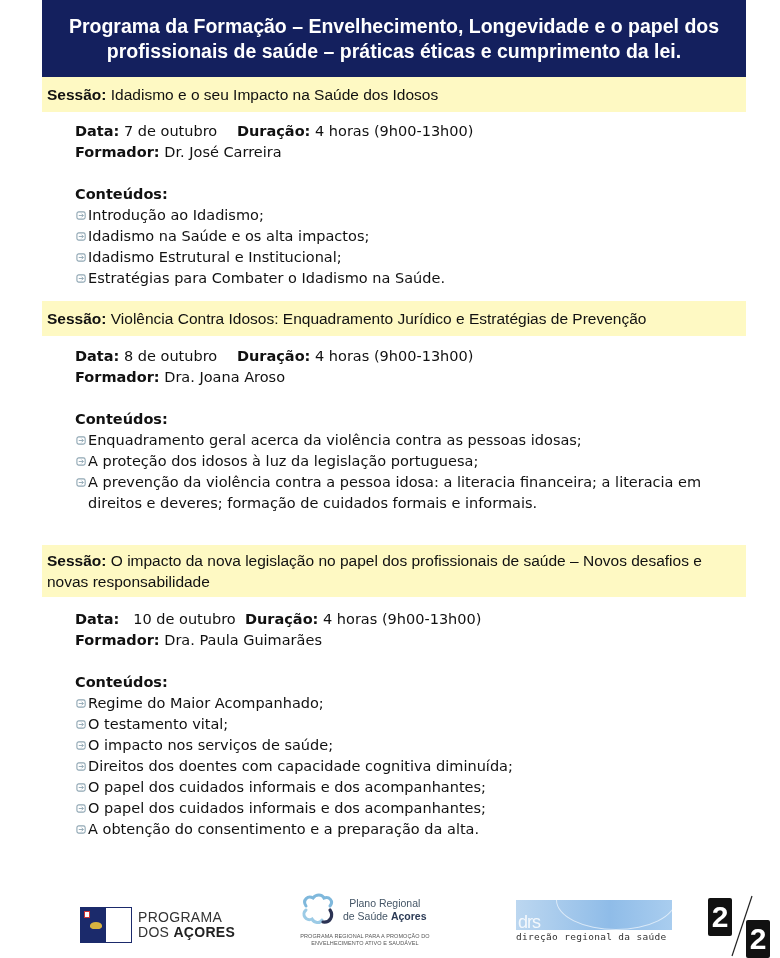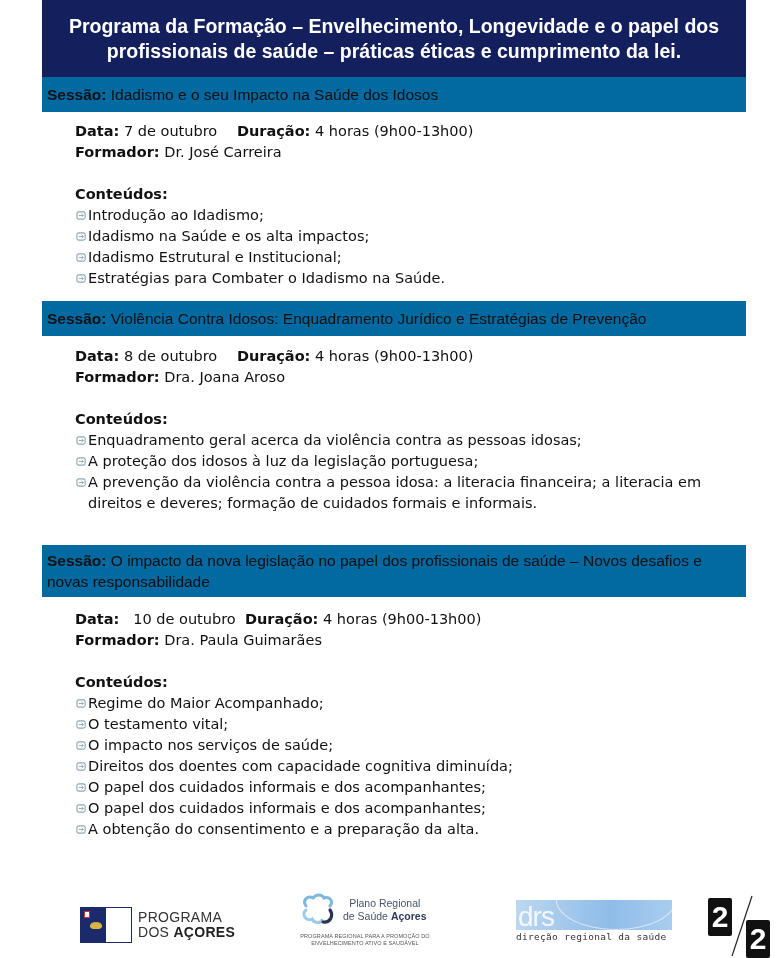--- a/index.html
+++ b/index.html
@@ -7,21 +7,21 @@
     body { position: relative; font-family: "Liberation Sans", sans-serif; color: #111111; }
 
     .header {
       position: absolute; left: 42px; top: 0; width: 704px; height: 77px;
       background: #14205e; color: #ffffff;
       display: flex; align-items: center; justify-content: center; text-align: center;
       font-family: "Liberation Sans", sans-serif; font-weight: bold; font-size: 19.5px; line-height: 25px;
       padding: 0 10px;
     }
     .session-bar {
-      position: absolute; left: 42px; width: 704px; background: #0369a1;
+      position: absolute; left: 42px; width: 704px; background: #fef9c3;
       font-family: "Liberation Sans", sans-serif; font-size: 15.5px; line-height: 21px;
       padding: 7px 0 7px 5px; color: #111;
     }
     .session-bar b { font-weight: bold; }
     .block { position: absolute; left: 75px; width: 670px; font-family: "DejaVu Sans", sans-serif; font-size: 14.5px; line-height: 21px; color: #111; }
     .meta-row { display: flex; white-space: nowrap; }
     .lbl { font-weight: bold; }
     .contents-title { font-weight: bold; margin-top: 21px; }
     .item { display: flex; align-items: flex-start; }
     .bullet { width: 13px; flex: 0 0 13px; display: inline-flex; align-items: center; justify-content: center; margin-top: 5px; }
@@ -41,21 +41,21 @@
 
     .logo-plano { position: absolute; left: 290px; top: 12px; width: 150px; }
     .plano-top { display: flex; align-items: center; margin-left: 8px; }
     .plano-mark { width: 40px; height: 36px; }
     .plano-text { margin-left: 5px; font-family: "Liberation Sans", sans-serif; font-size: 10.5px; line-height: 13px; color: #445566; text-align: center; }
     .plano-text b { color: #2b3a55; }
     .plano-sub { font-family: "Liberation Sans", sans-serif; font-size: 5.5px; line-height: 7px; color: #555; text-align: center; margin-top: 5px; letter-spacing: 0.1px; }
 
     .logo-drs { position: absolute; left: 516px; top: 20px; width: 156px; }
     .drs-box { width: 156px; height: 30px; background: linear-gradient(90deg, #bcd7f0 0%, #8fbce8 60%, #a9cdef 100%); position: relative; overflow: hidden; }
-    .drs-box .letters { position: absolute; left: 2px; bottom: -3px; font-family: "Liberation Sans", sans-serif; font-size: 28px; color: #ffffff; opacity: 0.85; letter-spacing: -1px; }
+    .drs-box .letters { position: absolute; left: 2px; bottom: -3px; font-family: "Liberation Sans", sans-serif; font-size: 18px; color: #ffffff; opacity: 0.85; letter-spacing: -1px; }
     .drs-box .arc { position: absolute; left: 40px; top: -30px; width: 120px; height: 60px; border: 1px solid rgba(255,255,255,0.6); border-radius: 50%; }
     .drs-text { font-family: "DejaVu Sans Mono", monospace; font-size: 9.5px; color: #333; margin-top: 1px; letter-spacing: 0.3px; }
 
     .page-num { position: absolute; left: 706px; top: 14px; width: 68px; height: 64px; }
     .pn-box { position: absolute; background: #111; color: #fff; font-family: "Liberation Sans", sans-serif; font-weight: bold; font-size: 30px; line-height: 38px; width: 24px; height: 38px; text-align: center; border-radius: 2px; }
     .pn-a { left: 2px; top: 4px; }
     .pn-b { left: 40px; top: 26px; }
     .pn-slash { position: absolute; left: 20px; top: 0; width: 30px; height: 64px; }
   </style>
 </head>

